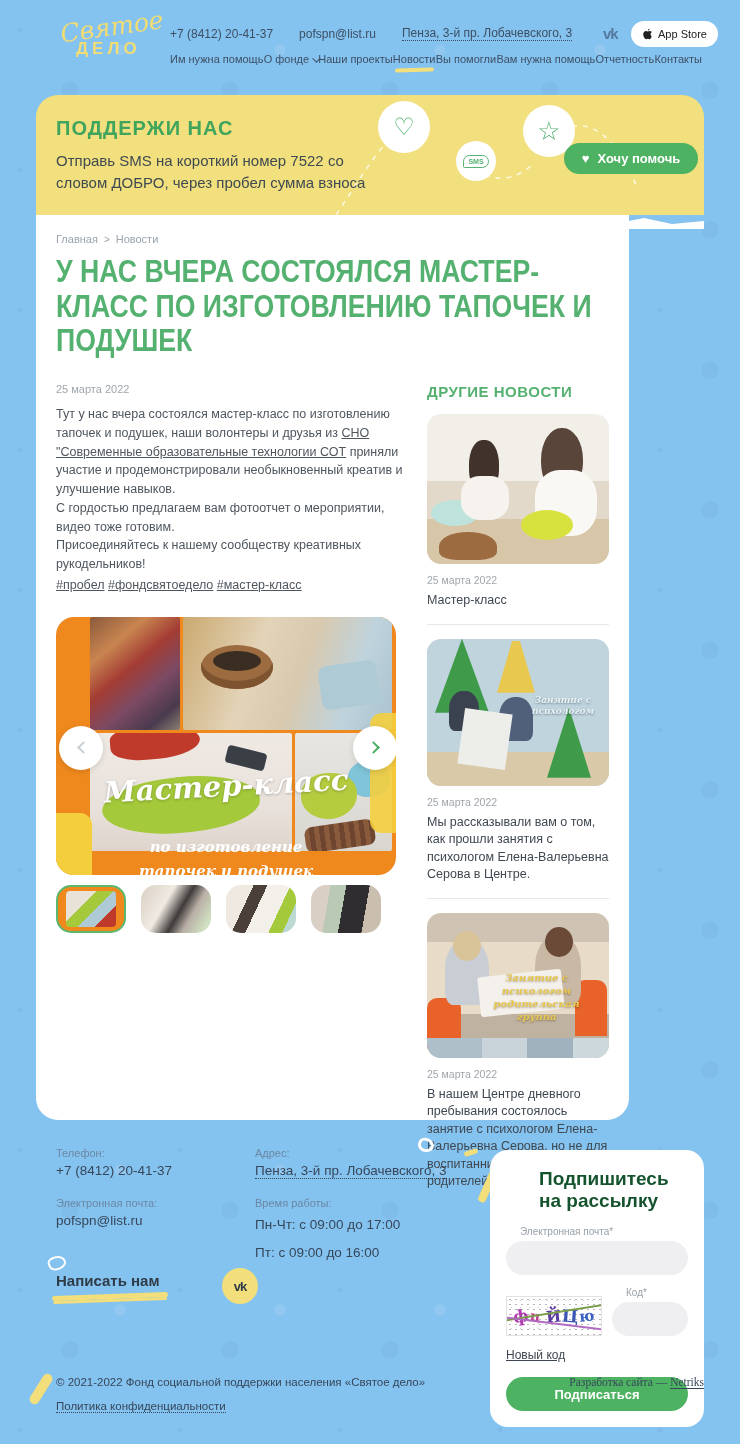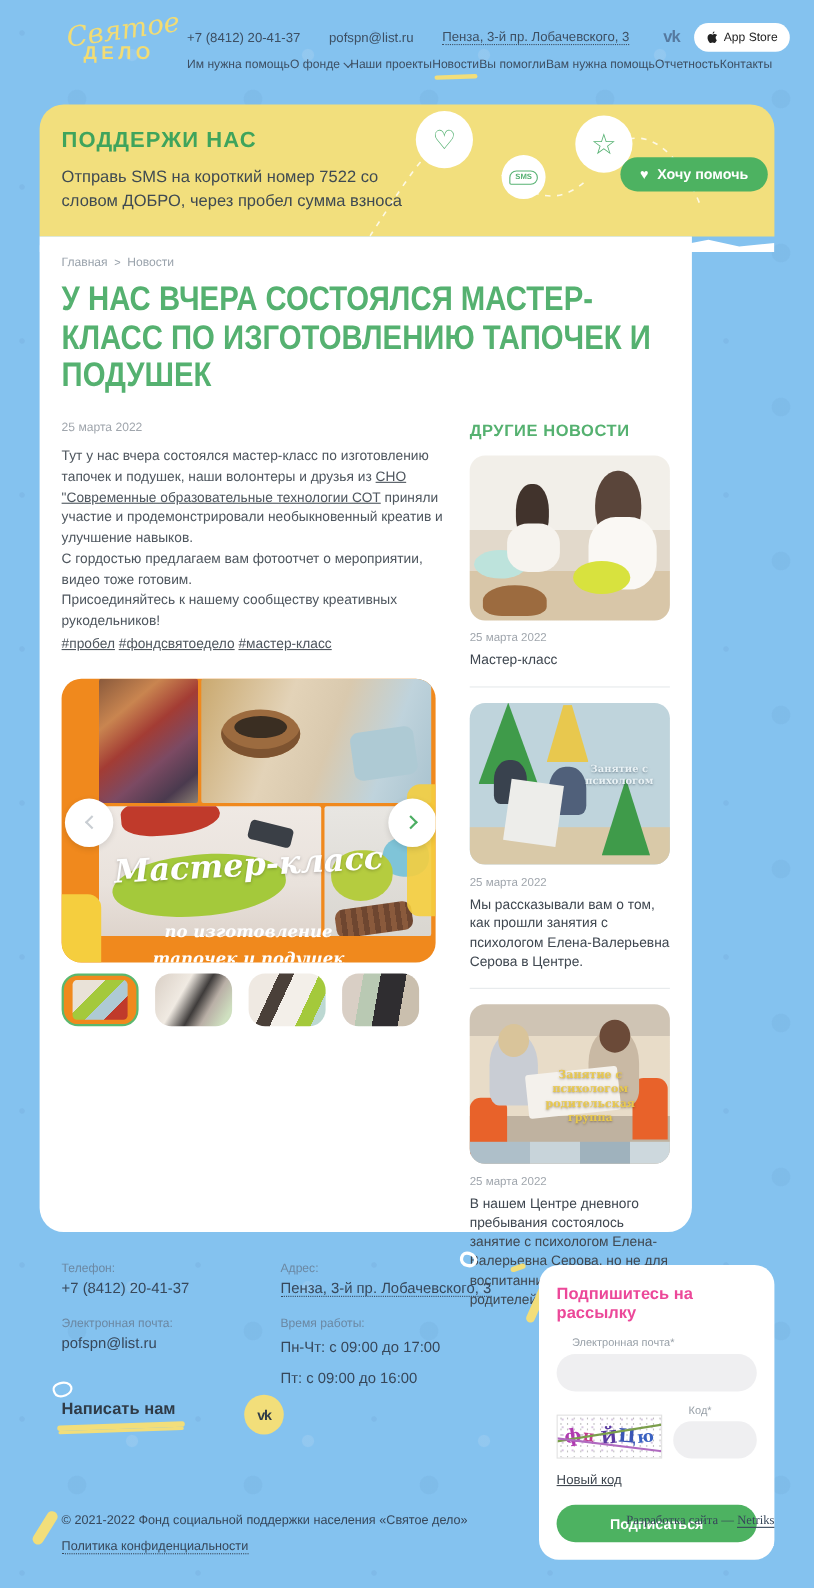--- a/index.html
+++ b/index.html
@@ -118,21 +118,21 @@
   .ni2 .desk { position:absolute; left:0; bottom:0; width:100%; height:34px; background:#D9C9A8; }
   .ni3 { height:145px; background:linear-gradient(180deg,#cfc4b4 0 20%,#e8dcc8 20% 70%,#bfb2a0 70%); }
   .ni3 .chairL { position:absolute; left:0; bottom:8px; width:34px; height:52px; background:#E8622A; border-radius:10px 10px 0 0; }
   .ni3 .chairR { position:absolute; right:2px; bottom:22px; width:32px; height:56px; background:#E8622A; border-radius:10px 10px 0 0; }
   .ni3 .fig1 { position:absolute; left:18px; top:26px; width:44px; height:66px; background:#C9CDD4; border-radius:45% 45% 20% 20%; }
   .ni3 .fig1h { position:absolute; left:26px; top:18px; width:28px; height:30px; background:#D9C49A; border-radius:50%; }
   .ni3 .fig2 { position:absolute; right:28px; top:22px; width:46px; height:70px; background:#C9B9A4; border-radius:45% 45% 20% 20%; }
   .ni3 .fig2h { position:absolute; right:36px; top:14px; width:28px; height:30px; background:#6B4A38; border-radius:50%; }
   .ni3 .papers { position:absolute; left:52px; top:60px; width:84px; height:40px; background:#F4F1EC; transform:rotate(-6deg); border-radius:3px; }
   .ni3 .strip { position:absolute; left:0; bottom:0; width:100%; height:20px; background:linear-gradient(90deg,#aebfc9 0 30%,#c8d4da 30% 55%,#9fb2bd 55% 80%,#cdd8dd 80%); }
-  .img-caption { position:absolute; font-family:"DejaVu Serif", serif; font-weight:bold; text-align:center; line-height:1.3; }
+  .img-caption { position:absolute; font-family:"DejaVu Serif", serif; font-style:italic; font-weight:bold; text-align:center; line-height:1.3; }
   .cap2 { right:4px; top:56px; width:84px; color:#e9f2f5; font-size:9px; text-shadow:0 1px 2px rgba(40,60,80,.5); }
   .cap3 { left:30%; top:58px; width:110px; color:#E8C84E; font-size:10px; text-shadow:0 1px 2px rgba(60,40,10,.45); }
   .news-date { font-size:10.5px; color:#A0A6AD; margin-top:10px; }
   .news-title { font-size:12.5px; color:#3F4750; margin-top:6px; line-height:1.4; }
   .divider { height:1px; background:#E6E9EC; margin:14px 0 0; }
 
   
   .footer { position:absolute; left:0; top:1120px; width:740px; height:324px; }
   .f-label { font-size:11px; color:#6B88A3; }
   .f-value { font-size:13.5px; color:#37475A; margin-top:4px; }
@@ -147,21 +147,21 @@
   .write-us::after { content:""; position:absolute; left:-4px; right:-8px; bottom:-10px; height:5px; background:#F2DE7A; border-radius:3px; transform:rotate(-2deg); box-shadow:0 4px 0 -1px #F2DE7A; }
   .write-doodle { position:absolute; left:48px; top:136px; width:18px; height:14px; border:2.5px solid #fff; border-radius:40% 60% 50% 50%; transform:rotate(-20deg); }
   .vk-circle { position:absolute; left:222px; top:148px; width:36px; height:36px; background:#F2DE7A; border-radius:50%; display:flex; align-items:center; justify-content:center; font-weight:bold; font-size:13px; color:#2F3B47; letter-spacing:-1px; cursor:pointer; }
   .addr-doodle { position:absolute; left:418px; top:18px; width:16px; height:14px; border:3px solid #fff; border-radius:45% 55% 50% 50%; transform:rotate(15deg); }
   .yellow-stroke { position:absolute; background:#F2DE7A; border-radius:6px; }
   .ys1 { left:486px; top:38px; width:8px; height:46px; transform:rotate(24deg); }
   .ys2 { left:464px; top:30px; width:14px; height:5px; transform:rotate(-18deg); }
   .ys3 { left:36px; top:252px; width:10px; height:34px; transform:rotate(32deg); }
 
   .subscribe { position:absolute; left:490px; top:30px; width:214px; background:#fff; border-radius:18px; padding:18px 16px 16px; }
-  .sub-title { font-size:15px; color:#ec4899; font-weight:bold; }
+  .sub-title { font-size:19px; color:#14532d; font-weight:bold;margin-left:33px; }
   .sub-label { font-size:10px; color:#98A0A8; margin:14px 0 4px 14px; }
   .sub-input { width:100%; height:34px; border:none; background:#EFEFF1; border-radius:17px; padding:0 12px; font-size:12px; color:#3F4750; outline:none; }
   .cap-row { display:flex; gap:10px; margin-top:12px; align-items:flex-end; }
   .captcha { width:96px; height:40px; background:#fff; border:1px solid #e2e2e2; position:relative; overflow:hidden; display:flex; align-items:center; justify-content:center; gap:1px;
     background-image:radial-gradient(rgba(0,0,0,.28) .7px, transparent 1px), radial-gradient(rgba(130,80,160,.35) .7px, transparent 1px);
     background-size:6px 5px, 9px 7px; }
   .captcha span { font-weight:bold; font-family:"DejaVu Serif", serif; }
   .cc0 { color:#B03AB0; font-size:17px; transform:rotate(-8deg); }
   .cc1 { color:#C23A8E; font-size:14px; transform:rotate(6deg); }
   .cc2 { color:#5A3AA0; font-size:16px; transform:rotate(-5deg); margin-left:5px; }

